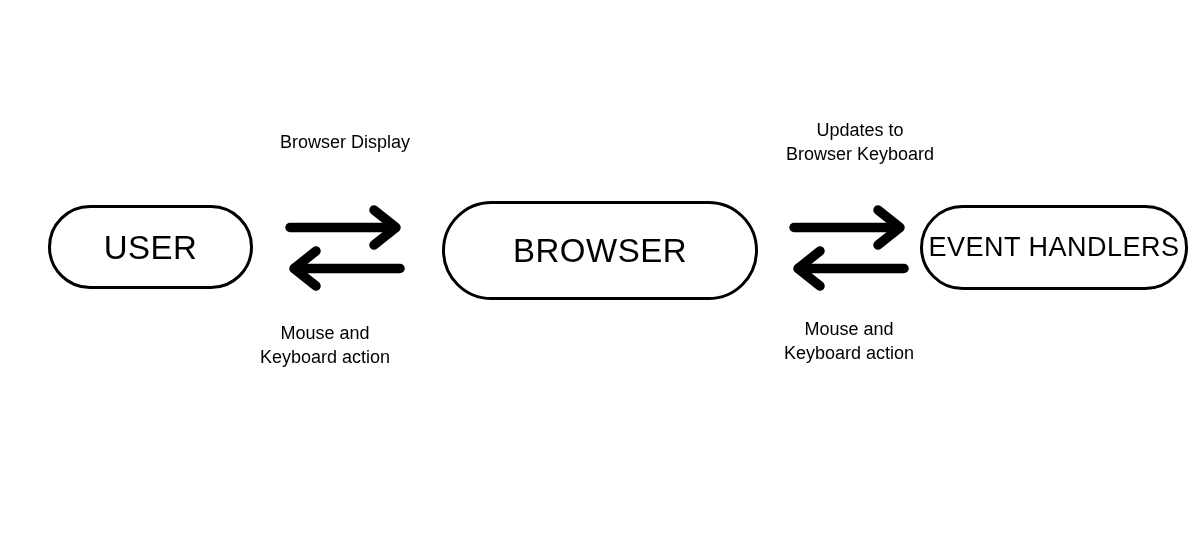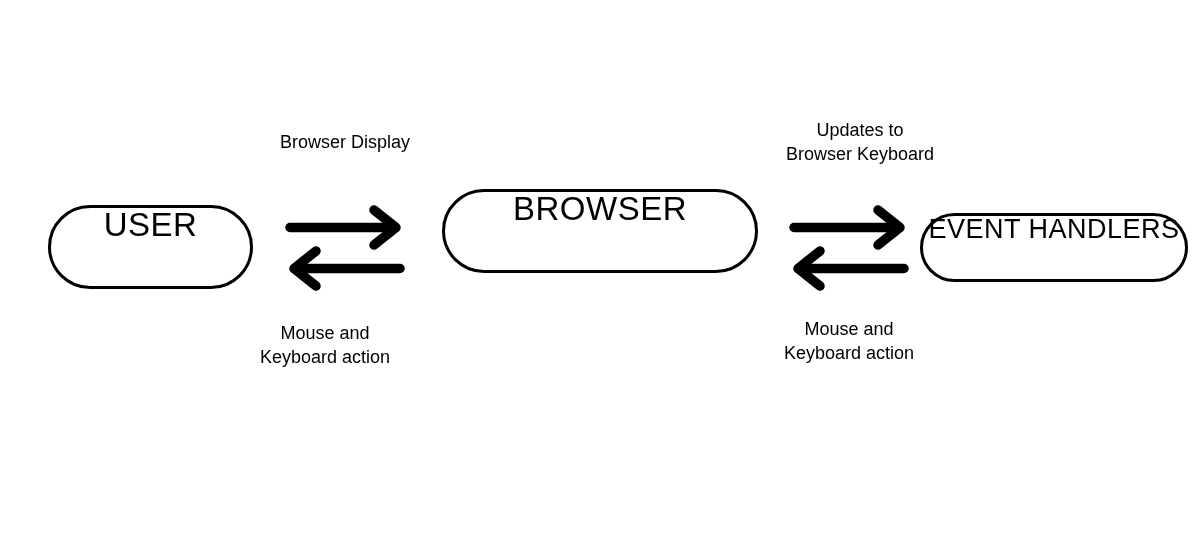--- a/index.html
+++ b/index.html
@@ -18,49 +18,49 @@
     background: #ffffff;
     overflow: hidden;
   }
   .node {
     position: absolute;
     box-sizing: border-box;
     border: 3.5px solid #000000;
     border-radius: 999px;
     background: #ffffff;
     display: flex;
-    align-items: flex-start;
+    align-items: center;
     justify-content: center;
   }
   .node-label {
     font-weight: 400;
     letter-spacing: 0.5px;
     line-height: 1;
     white-space: nowrap;
     color: #000000;
   }
   #node-user {
     left: 48px;
     top: 205px;
     width: 205px;
     height: 84px;
   }
   #node-user .node-label { font-size: 33px; }
   #node-browser {
     left: 442px;
-    top: 189px;
+    top: 201px;
     width: 316px;
-    height: 84px;
+    height: 99px;
   }
   #node-browser .node-label { font-size: 33px; }
   #node-event-handlers {
     left: 920px;
-    top: 213px;
+    top: 205px;
     width: 268px;
-    height: 69px;
+    height: 85px;
   }
   #node-event-handlers .node-label { font-size: 27px; }
 
   .edge-label {
     position: absolute;
     text-align: center;
     font-size: 18px;
     line-height: 1.32;
     white-space: pre-line;
     color: #000000;

